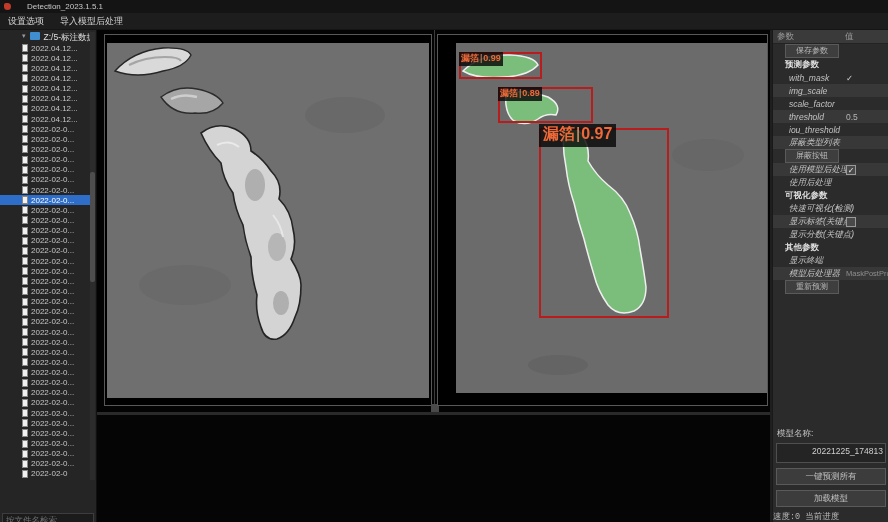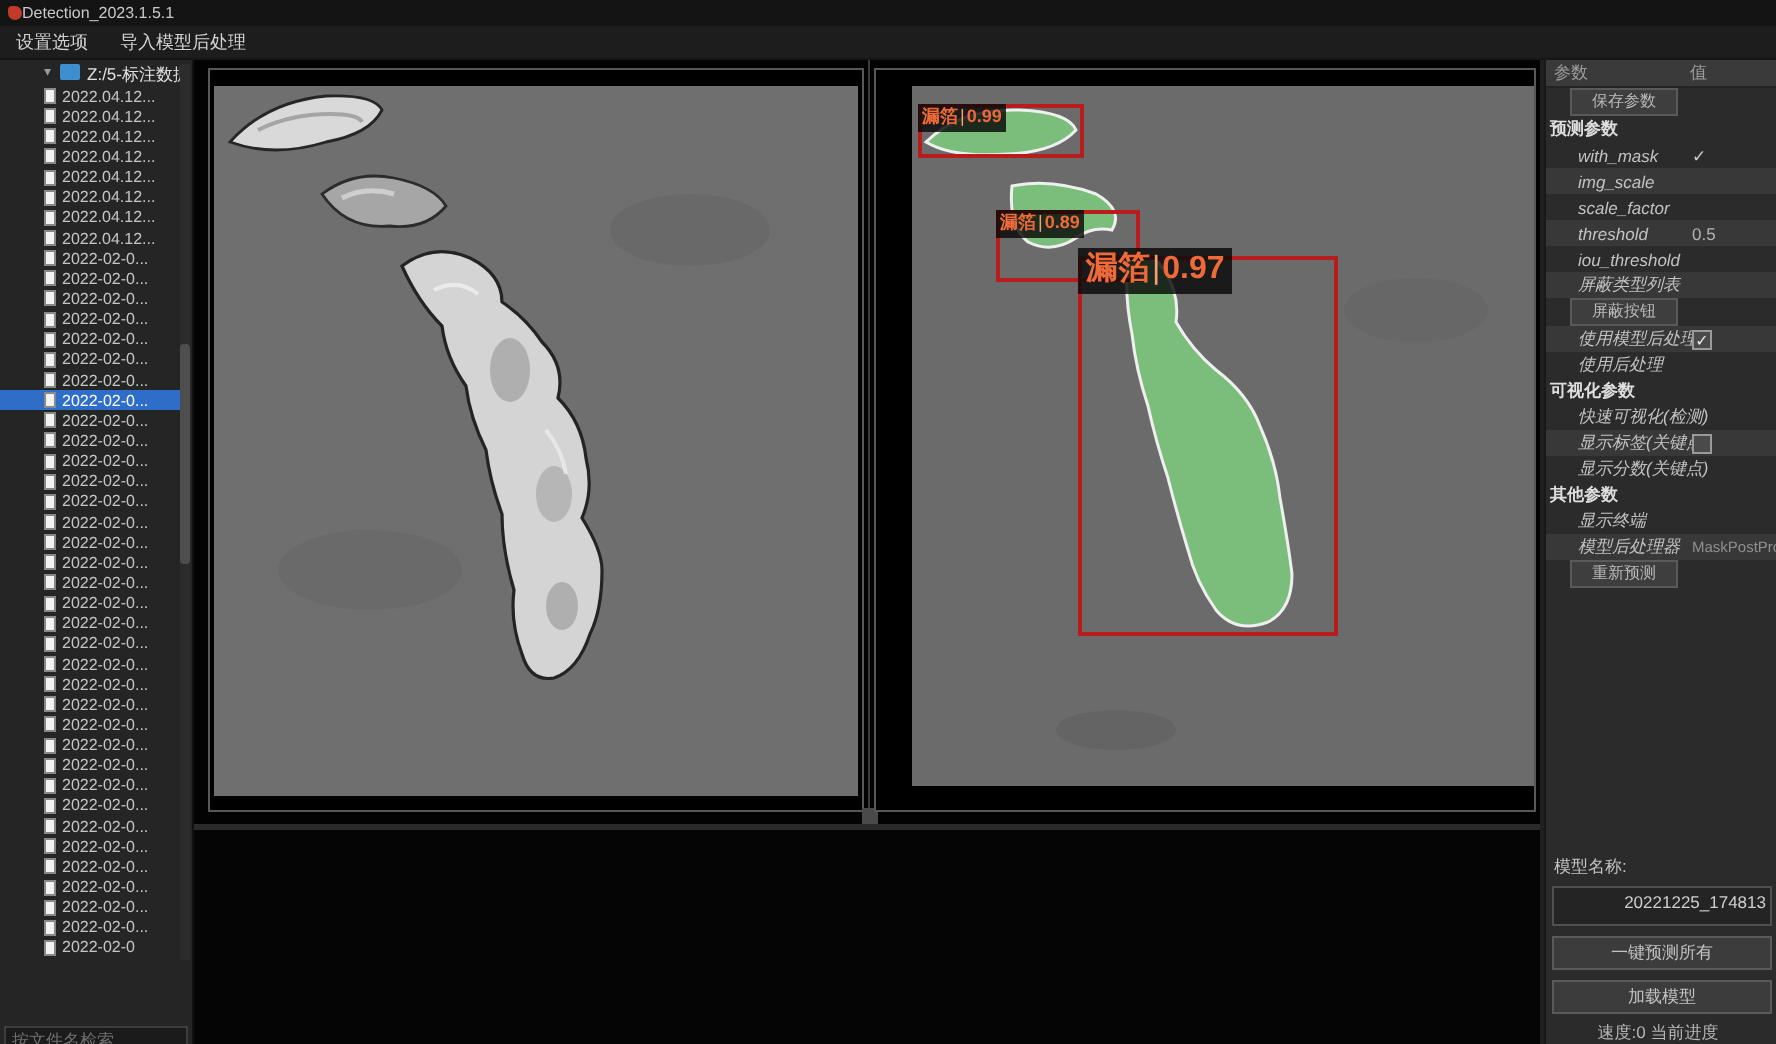--- a/index.html
+++ b/index.html
@@ -1,21 +1,21 @@
 <!DOCTYPE html>
 <html><head>
 <meta charset="utf-8">
 <style>
   * { margin:0; padding:0; box-sizing:border-box; }
   html,body { background:#000; }
   body { font-family:"Liberation Sans", sans-serif; }
   #app { position:relative; width:888px; height:522px; background:#1f1f1f; overflow:hidden; color:#c8c8c8; }
 
   
-  .titlebar { position:absolute; left:0; top:0; width:888px; height:13px; background:#141414; display:flex; align-items:center; gap:0; padding-left:4px; }
+  .titlebar { position:absolute; left:0; top:0; width:888px; height:13px; background:#141414; display:flex; align-items:center; gap:16px; padding-left:4px; }
   .app-logo { width:7px; height:7px; background:#c23b2a; border-radius:2px 50% 50% 50%; }
   .titlebar .title { font-size:8px; color:#c9c9c9; }
   .menubar { position:absolute; left:0; top:13px; width:888px; height:17px; background:#1d1d1d; display:flex; align-items:center; gap:16px; padding-left:8px; border-bottom:1px solid #151515; }
   .menubar span { font-size:9px; color:#d2d2d2; }
 
   
   .sidebar { position:absolute; left:0; top:30px; width:97px; height:492px; background:#252525; border-right:1px solid #111; }
   .tree { position:absolute; left:0; top:2px; width:90px; height:448px; overflow:hidden; }
   .troot { display:flex; align-items:flex-start; height:11px; gap:4px; padding-left:2px;margin-left:20px; }
   .expander { font-size:7px; color:#9a9a9a; width:7px; }
@@ -37,21 +37,21 @@
   .images { position:absolute; left:0; top:0; width:673px; height:382px; background:#030303; }
   .img-panel { position:absolute; border:1px solid #585858; background:#000; overflow:hidden; }
   .img-left  { left:7px;  top:4px; width:328px; height:372px; }
   .img-right { left:340px; top:4px; width:331px; height:372px; }
   .vsplit { position:absolute; left:337px; top:0; width:1px; height:382px; background:#3c3c3c; }
   .vsplit-handle { position:absolute; left:334px; top:374px; width:8px; height:8px; background:#4a4a4a; }
 
   
   .det { position:absolute; border:2px solid #b91c1c; }
   .det1 { left:21px; top:17px;  width:83px;  height:27px; }
-  .det2 { left:60px; top:52px;  width:72px;  height:36px;margin-top:18px; }
+  .det2 { left:60px; top:52px;  width:95px;  height:36px; }
   .det3 { left:101px; top:93px; width:130px; height:190px; }
   .det .lbl { position:absolute; background:rgba(8,8,8,.82); color:#ef6a38; font-weight:bold; white-space:nowrap; }
   .det1 .lbl, .det2 .lbl { top:-2px; left:-2px; font-size:9px; padding:0 2px 1px 2px; }
   .det3 .lbl { top:-6px; left:-2px; font-size:16px; padding:0 4px 2px 4px; }
   .det .sep { color:#f6a173; font-weight:normal; padding:0 1px; }
 
   
   .hsplit { position:absolute; left:0; top:382px; width:673px; height:3px; background:#2a2a2a; }
   .log { position:absolute; left:0; top:385px; width:673px; height:107px; background:#262626; border-top:1px solid #383838; padding:3px 0 0 6px; overflow:hidden; }
   .log-title { font-size:8.5px; color:#c2c2c2; margin-bottom:2px; }
@@ -61,33 +61,33 @@
 
   
   .rightpanel { position:absolute; left:772px; top:30px; width:116px; height:492px; background:#2b2b2b; border-left:1px solid #191919; overflow:hidden; }
   .phead { display:flex; height:14px; background:#3a3a3a; border-bottom:1px solid #232323; align-items:center; }
   .phead span { font-size:8.5px; color:#9c9c9c; }
   .phead .h1 { padding-left:4px; width:72px; }
   .prow { position:relative; height:13px; display:flex; align-items:center; }
   .prow.shade { background:#383838; }
   .plabel { font-size:8.5px; color:#c2c2c2; white-space:nowrap; }
   .kind-param .plabel { margin-left:16px;font-style:italic; }
-  .kind-category .plabel { margin-left:2px; font-weight:bold; color:#dedede; }
+  .kind-category .plabel { margin-left:12px; font-weight:bold; color:#dedede; }
   .kind-button { height:14px; }
   .kind-button .plabel { margin-left:12px; background:#3e3e3e; border:1px solid #5a5a5a; padding:0px 10px 1px 10px; color:#b9b9b9; font-size:8px; }
   .pvalue { position:absolute; left:73px; font-size:8.5px; color:#b5b5b5; }
   .vkind-plain .pvalue { color:#cccccc; }
   .vkind-box .pvalue { width:10px; height:10px; border:1px solid #9a9a9a; background:#4a4a4a; color:#eaeaea; font-size:8px; line-height:9px; text-align:center; }
   .vkind-muted .pvalue { color:#8f8f8f; font-size:7.5px; white-space:nowrap; }
 
   .model-section { position:absolute; left:0; top:398px; width:116px; }
   .model-label { font-size:8.5px; color:#c2c2c2; padding-left:4px; }
   .model-field { margin:3px 3px 0 3px; height:15px; background:#242424; border:1px solid #4f4f4f; color:#cfcfcf; font-size:8.5px; text-align:right; padding:2px 2px 16px 0; overflow:hidden; white-space:nowrap; }
   .rbtn { display:block; margin:5px 3px 0 3px; width:110px; height:17px; background:#3c3c3c; border:1px solid #5a5a5a; color:#c2c2c2; font-size:8.5px; font-family:"Liberation Sans",sans-serif; }
-  .progress-text { margin-top:4px; font-size:8.5px; color:#b5b5b5; text-align:center; padding-right:4px; white-space:nowrap; }
+  .progress-text { margin-top:4px; font-size:8.5px; color:#b5b5b5; text-align:left; padding-right:4px; white-space:nowrap;font-family:Liberation Mono, monospace; }
 </style>
 </head>
 <body>
 
 <div id="app">
 
   <div class="titlebar">
     <div class="app-logo"></div>
     <span class="title">Detection_2023.1.5.1</span>
   </div>

